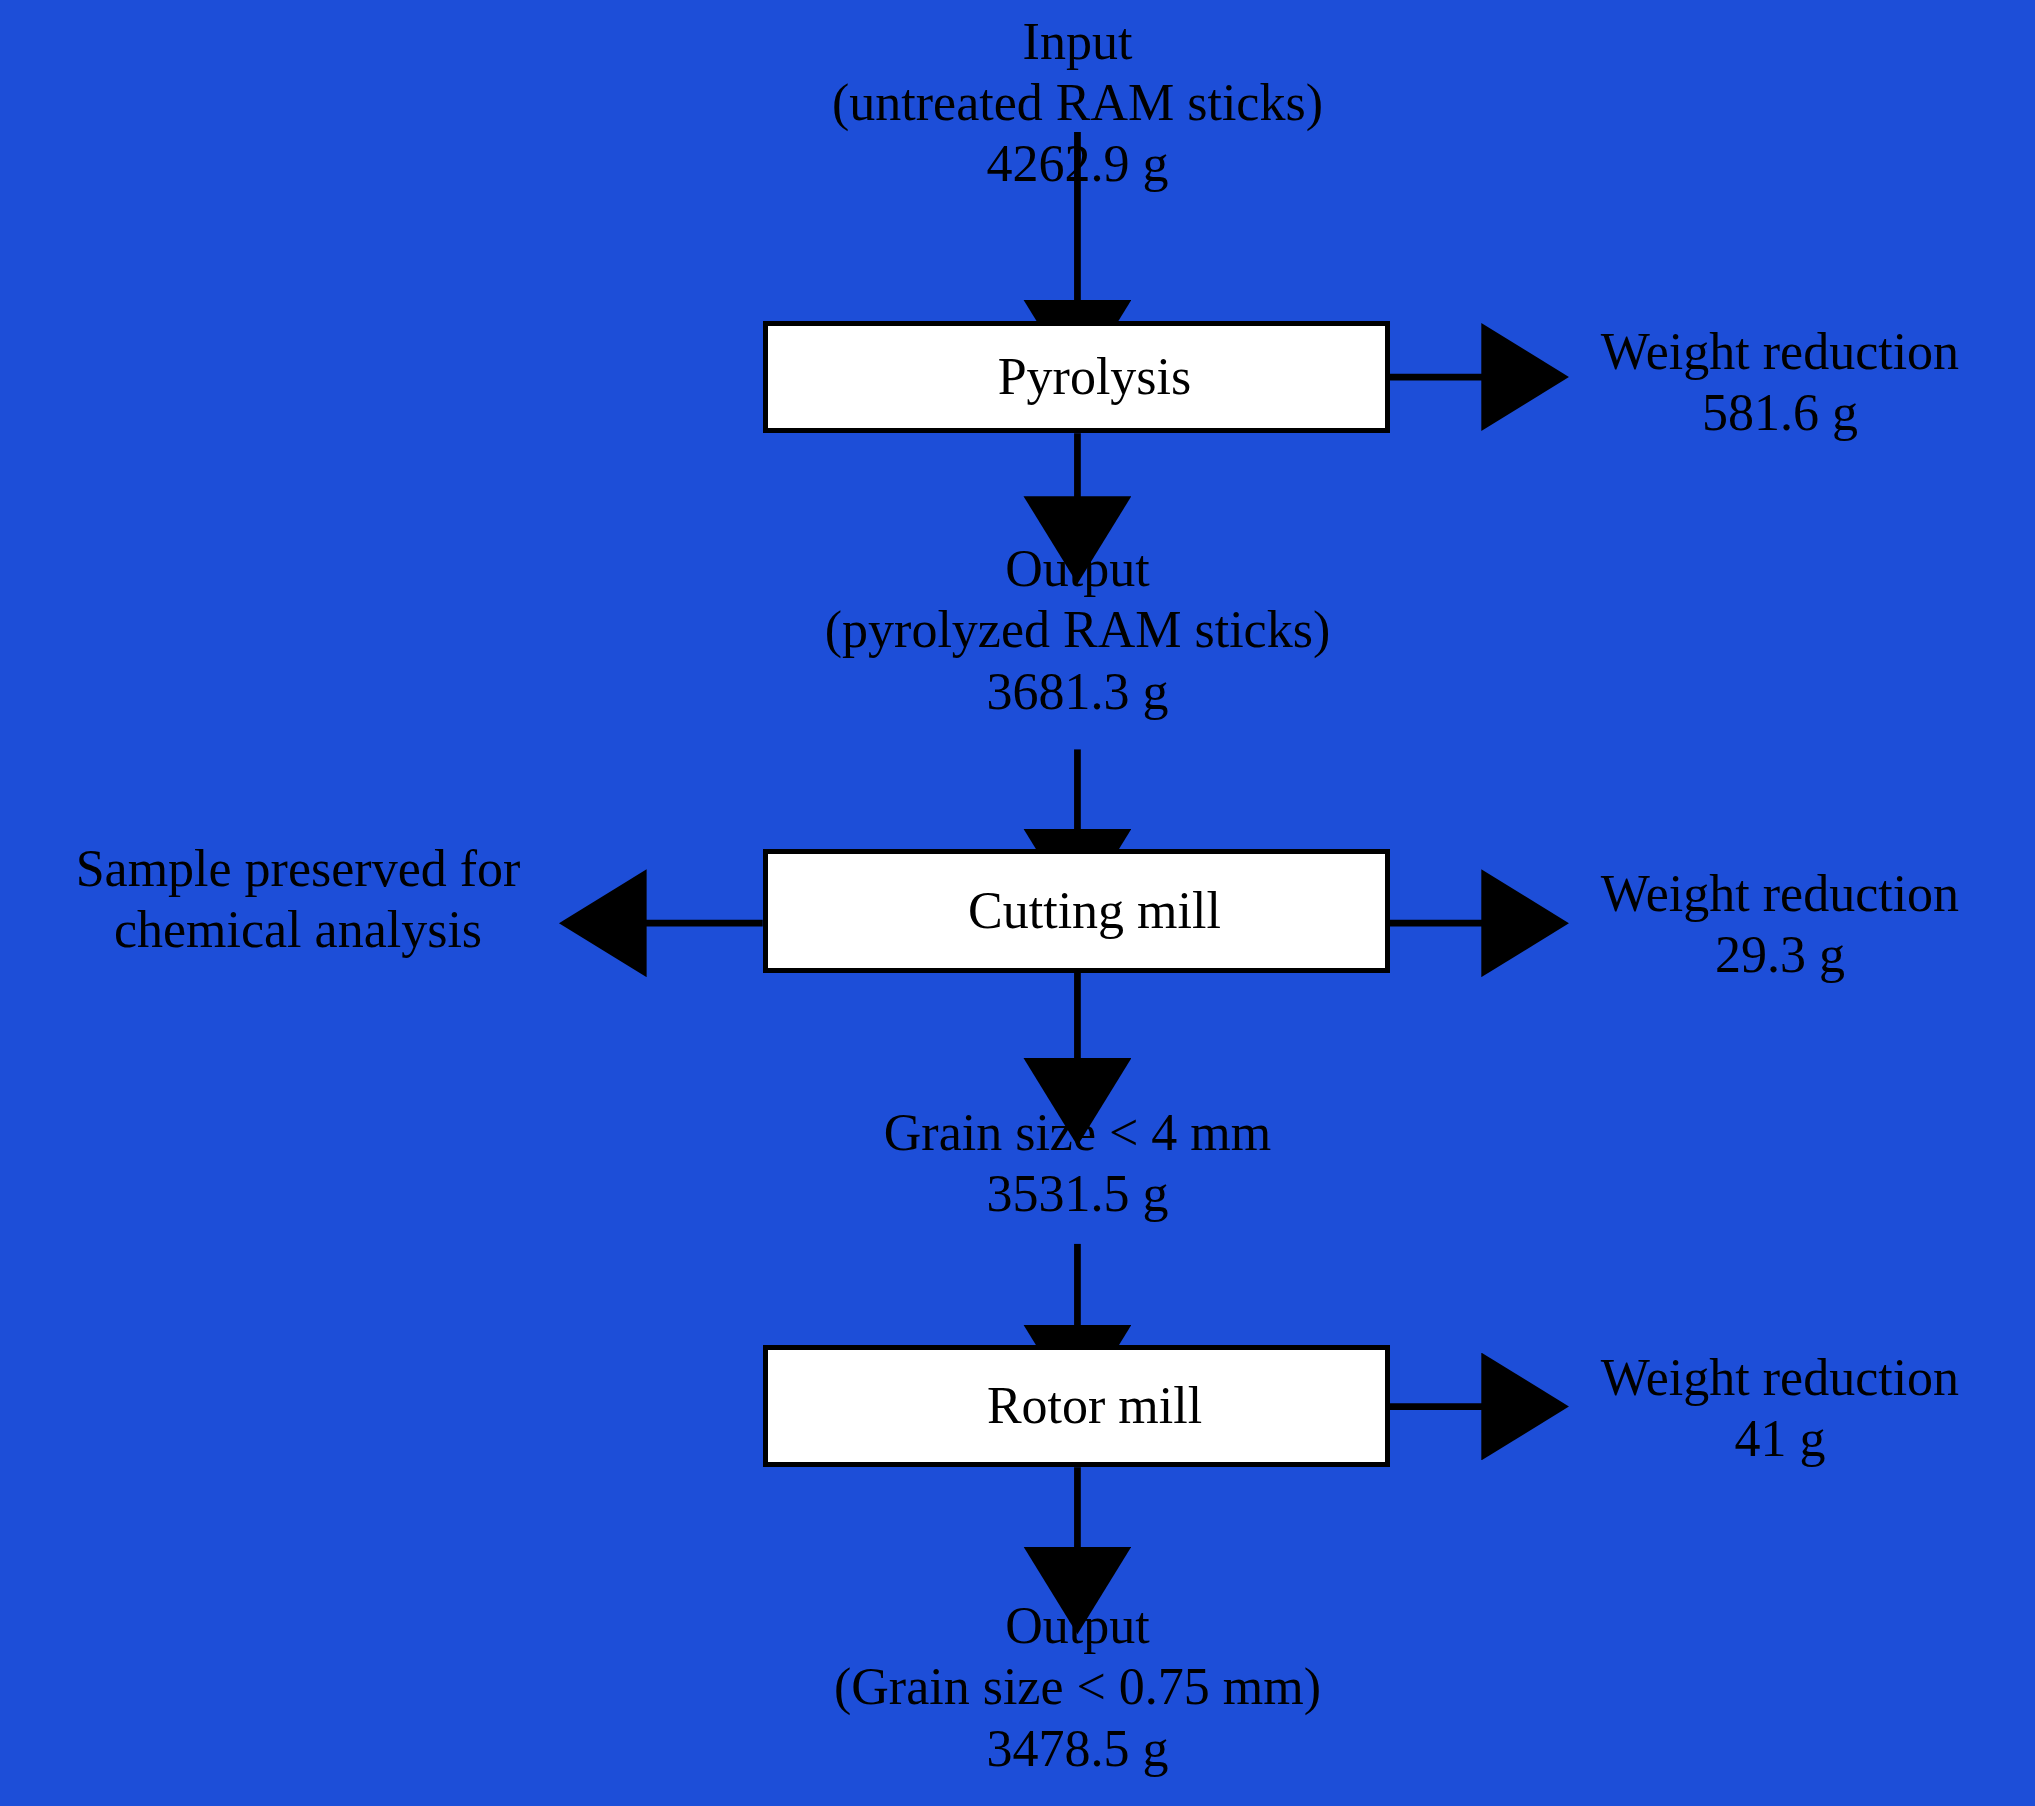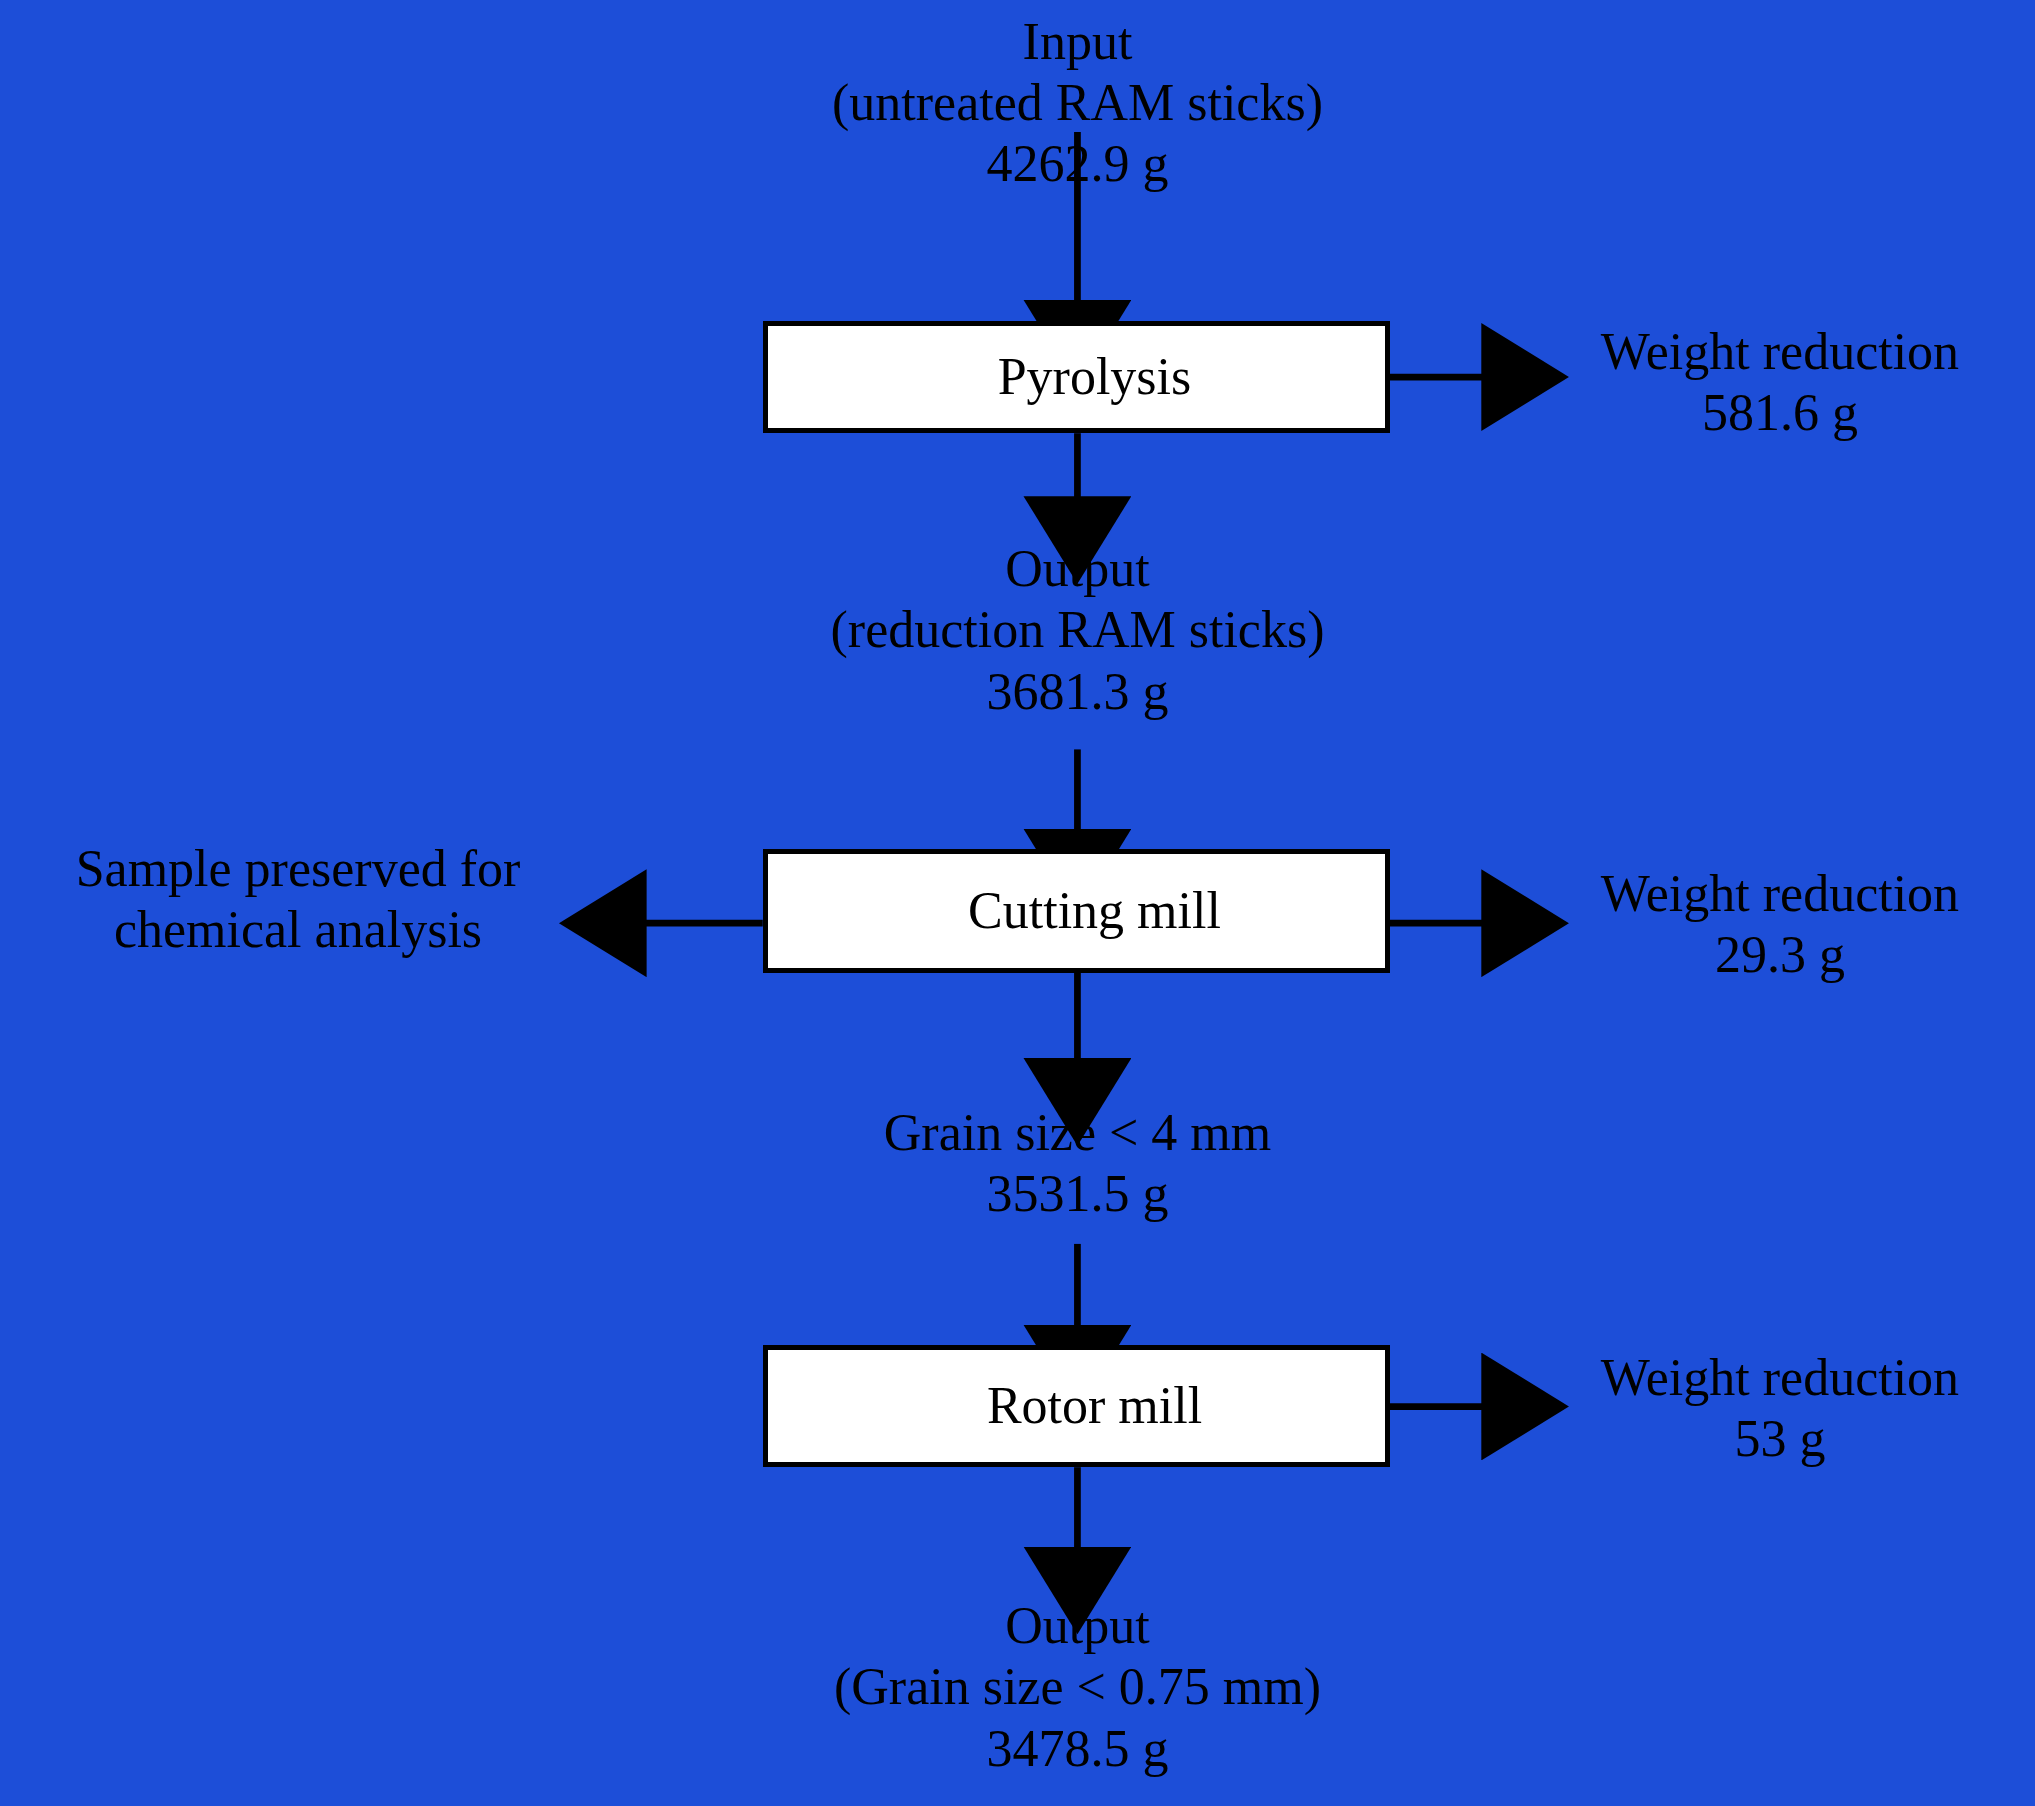--- a/index.html
+++ b/index.html
@@ -110,21 +110,21 @@
     <span class="proc-label">Pyrolysis</span>
   </div>
 
   <div class="side-label" style="left:1529px; top:321px; width:502px;">
     <span class="tline">Weight reduction</span>
     <span class="tline">581.6 g</span>
   </div>
 
   <div class="node-text" style="left:628px; top:538px; width:899px;">
     <span class="tline">Output</span>
-    <span class="tline">(reduction RAM sticks)</span>
+    <span class="tline">(pyrolyzed RAM sticks)</span>
     <span class="tline">3681.3 g</span>
   </div>
 
   <div class="side-label" style="left:2px; top:838px; width:592px;">
     <span class="tline">Sample preserved for</span>
     <span class="tline">chemical analysis</span>
   </div>
 
   <div class="proc-box" style="left:763px; top:849px; width:627px; height:124px;">
     <span class="proc-label">Cutting mill</span>
@@ -139,21 +139,21 @@
     <span class="tline">Grain size &lt; 4 mm</span>
     <span class="tline">3531.5 g</span>
   </div>
 
   <div class="proc-box" style="left:763px; top:1345px; width:627px; height:122px;">
     <span class="proc-label">Rotor mill</span>
   </div>
 
   <div class="side-label" style="left:1529px; top:1347px; width:502px;">
     <span class="tline">Weight reduction</span>
-    <span class="tline">53 g</span>
+    <span class="tline">41 g</span>
   </div>
 
   <div class="node-text" style="left:628px; top:1595px; width:899px;">
     <span class="tline">Output</span>
     <span class="tline">(Grain size &lt; 0.75 mm)</span>
     <span class="tline">3478.5 g</span>
   </div>
 
 </div>
 

